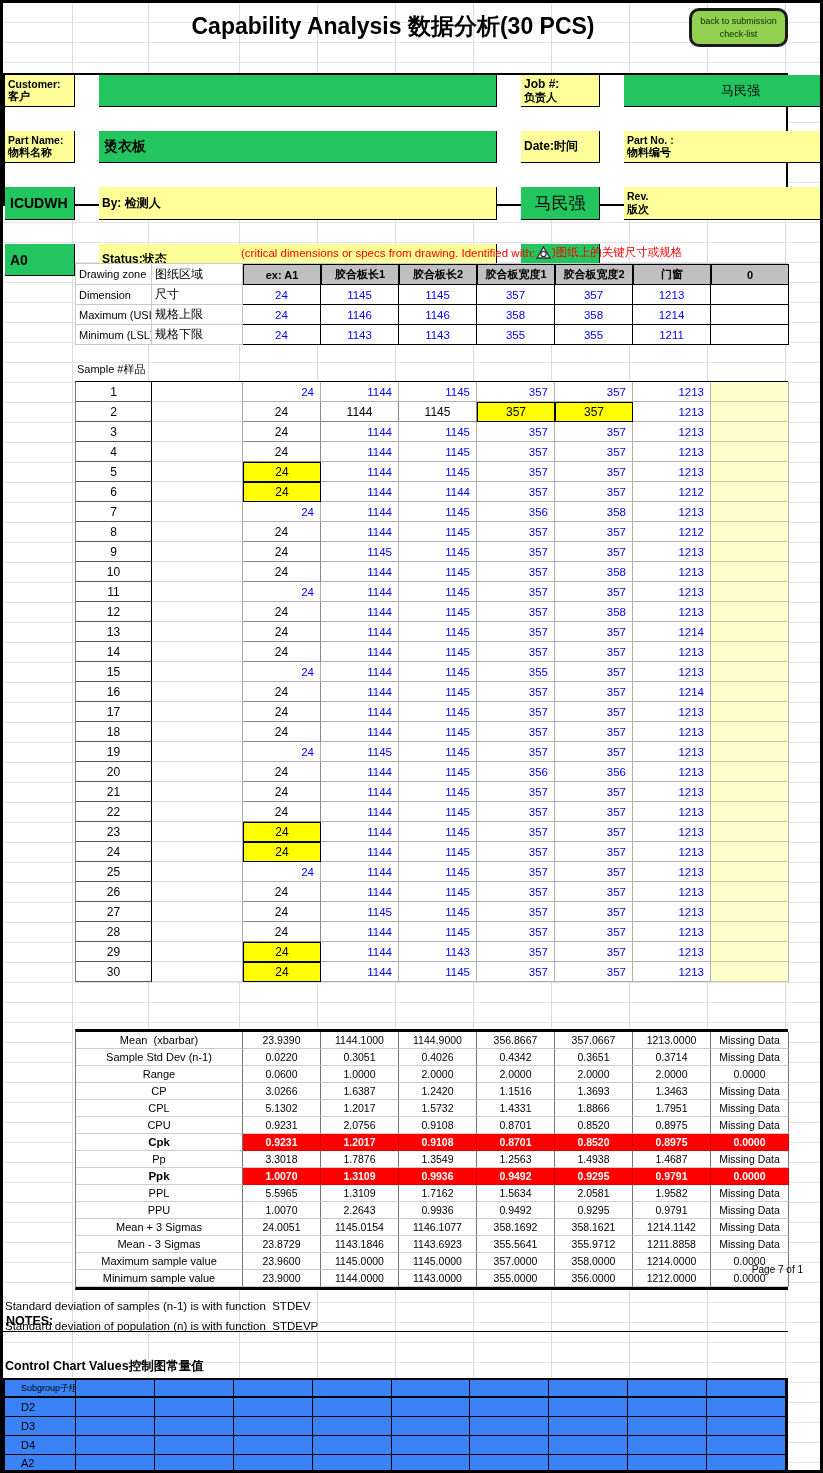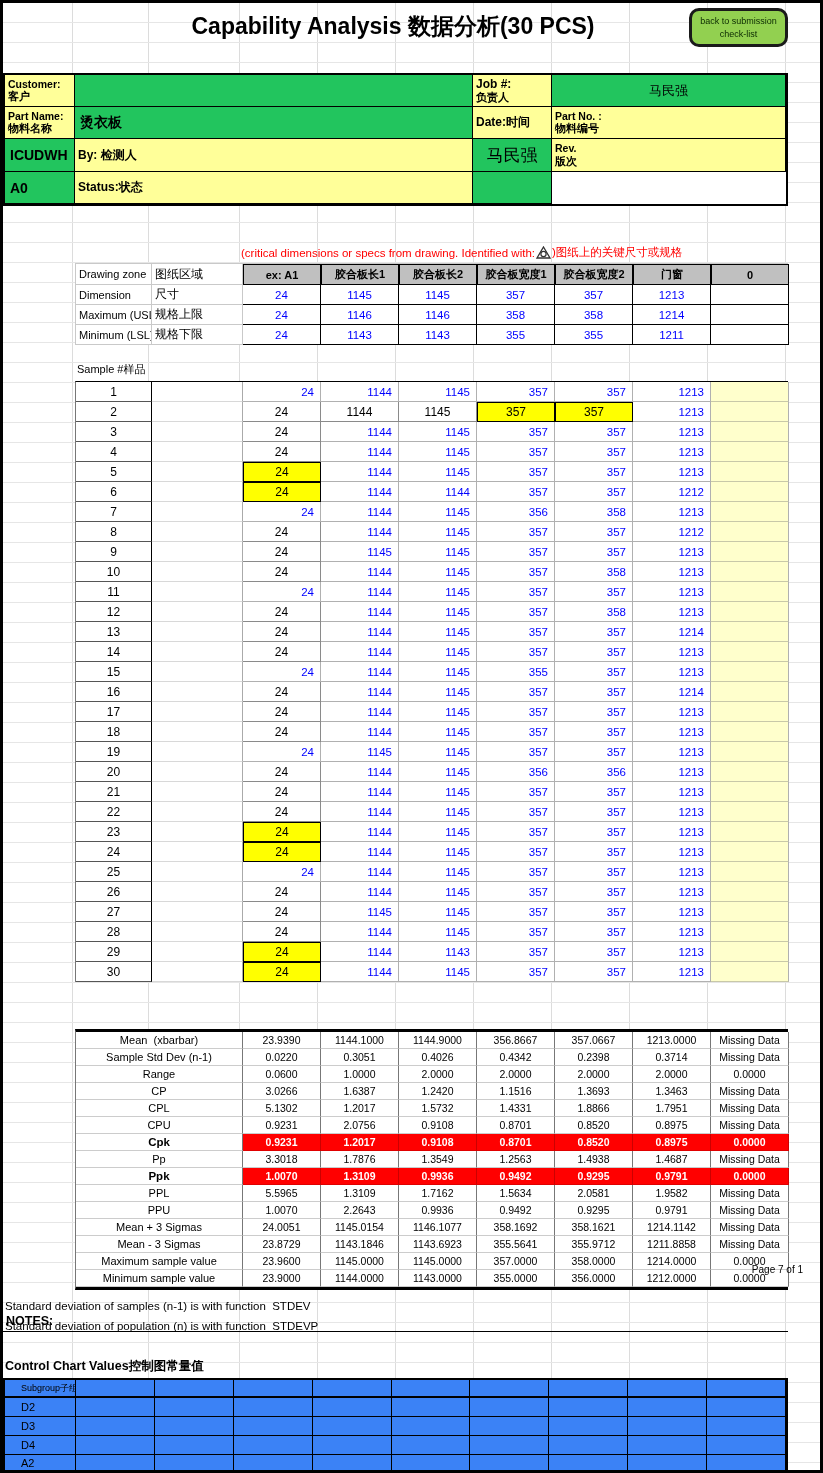--- a/index.html
+++ b/index.html
@@ -17,21 +17,21 @@
     background-position:0 0,69px 0,145px 0,236px 0,314px 0,392px 0,470px 0,548px 0,626px 0,704px 0,782px 0;
     background-repeat:repeat,no-repeat,no-repeat,no-repeat,no-repeat,no-repeat,no-repeat,no-repeat,no-repeat,no-repeat,no-repeat;
   }
   .title{position:absolute;left:70px;top:3px;width:640px;height:40px;display:flex;align-items:center;justify-content:center;
     font-size:23px;font-weight:bold;white-space:nowrap;}
   .backbtn{position:absolute;left:686px;top:5px;width:99px;height:39px;background:#92d050;border:3px solid #1a1a1a;
     border-radius:10px;display:flex;flex-direction:column;align-items:center;justify-content:center;
     font-size:9px;line-height:1.35;color:#0b2a00;cursor:pointer;}
   
   .info{position:absolute;left:0;top:70px;width:785px;height:133px;border:2px solid #000;display:grid;
-    grid-template-columns:70px 398px 79px 234px;grid-template-rows:32px 32px 33px 32px;background:#fff;}
+    grid-template-columns:70px 398px 79px 234px;grid-template-rows:32px 32px 33px 32px;background:#fff;gap:24px;}
   .ic{border-right:1px solid #000;border-bottom:1px solid #000;background:#22c55e;display:flex;align-items:center;overflow:hidden;}
   .ic.lbl{background:#ffff99;flex-direction:column;align-items:flex-start;justify-content:center;
     font-weight:bold;font-size:10.5px;line-height:1.2;padding-left:3px;white-space:nowrap;}
   .ic.lbl .l2{font-size:11px;}
   .ic.lval{font-weight:bold;font-size:14px;padding-left:5px;}
   .ic.rlbl{font-size:12px;}
   .ic.rval{justify-content:center;font-size:13px;}
   .ic.rval.big{font-size:17px;}
   
   .crit{position:absolute;left:238px;top:240px;height:19px;color:#ff0000;font-size:11.5px;white-space:nowrap;
@@ -464,21 +464,21 @@
       <div class="tc tv">1144.9000</div>
       <div class="tc tv">356.8667</div>
       <div class="tc tv">357.0667</div>
       <div class="tc tv">1213.0000</div>
       <div class="tc tv">Missing Data</div>
       <div class="tc tl">Sample Std Dev (n-1)</div>
       <div class="tc tv">0.0220</div>
       <div class="tc tv">0.3051</div>
       <div class="tc tv">0.4026</div>
       <div class="tc tv">0.4342</div>
-      <div class="tc tv">0.2398</div>
+      <div class="tc tv">0.3651</div>
       <div class="tc tv">0.3714</div>
       <div class="tc tv">Missing Data</div>
       <div class="tc tl">Range</div>
       <div class="tc tv">0.0600</div>
       <div class="tc tv">1.0000</div>
       <div class="tc tv">2.0000</div>
       <div class="tc tv">2.0000</div>
       <div class="tc tv">2.0000</div>
       <div class="tc tv">2.0000</div>
       <div class="tc tv">0.0000</div>

